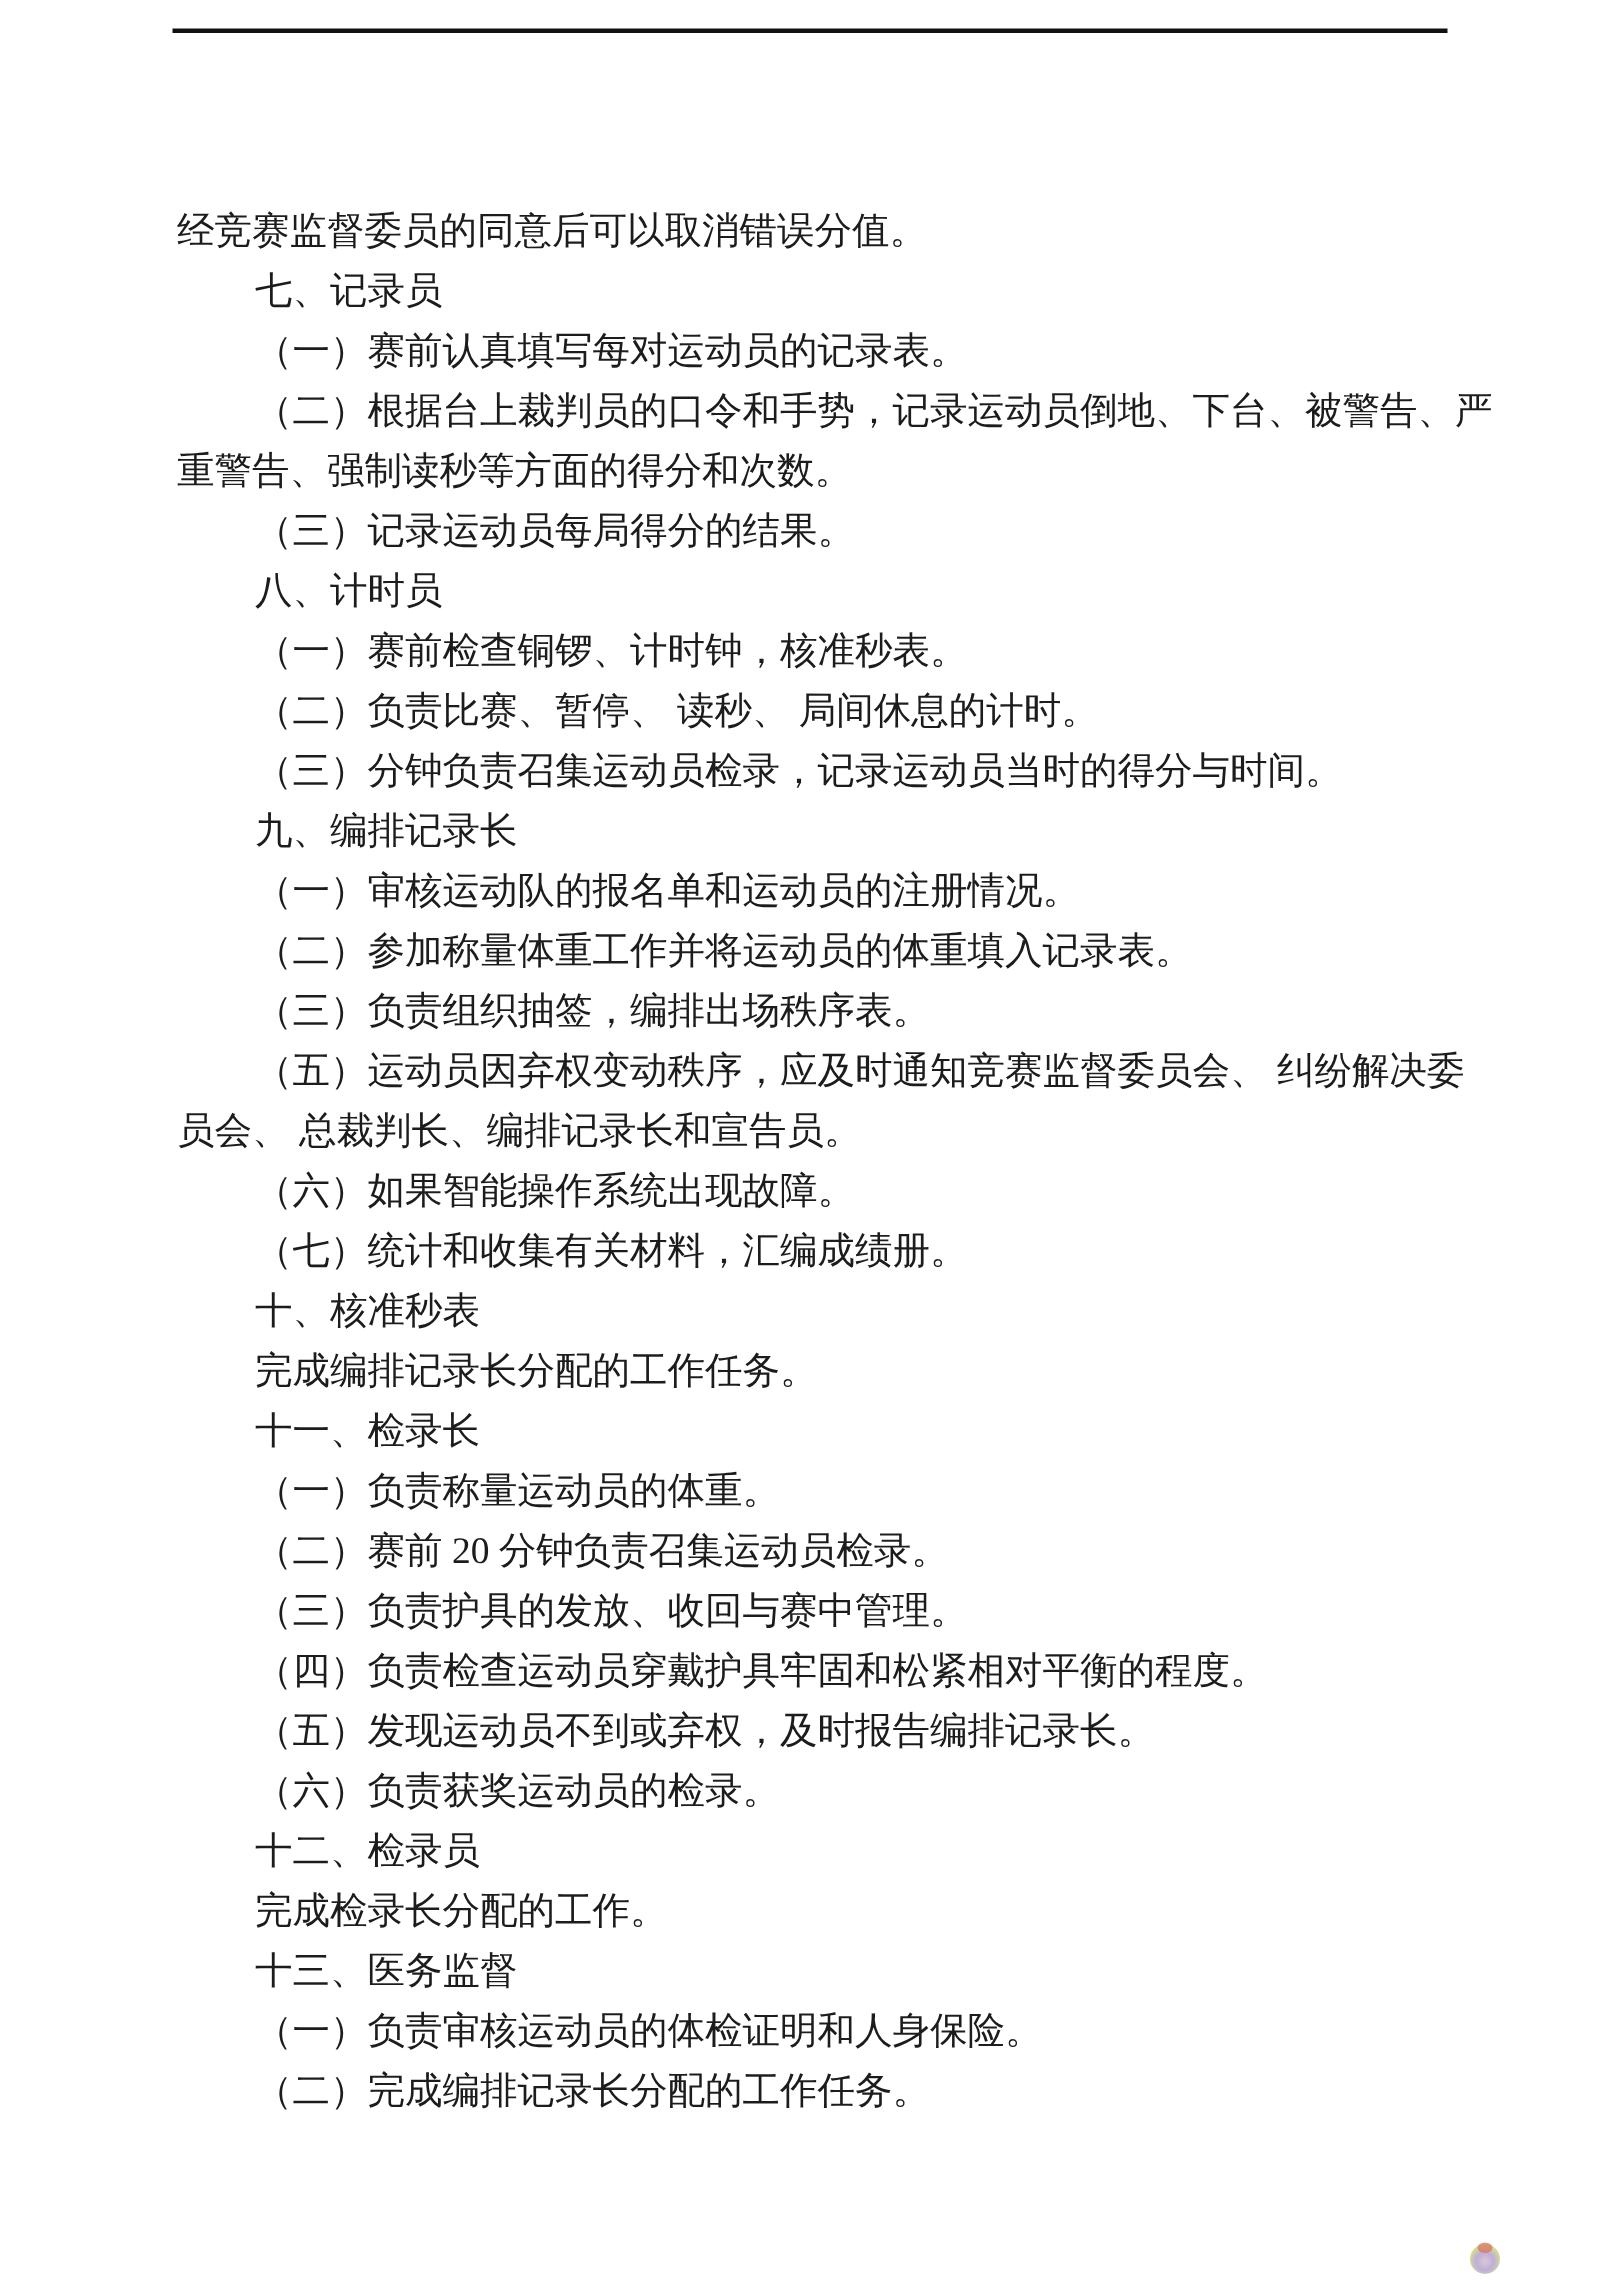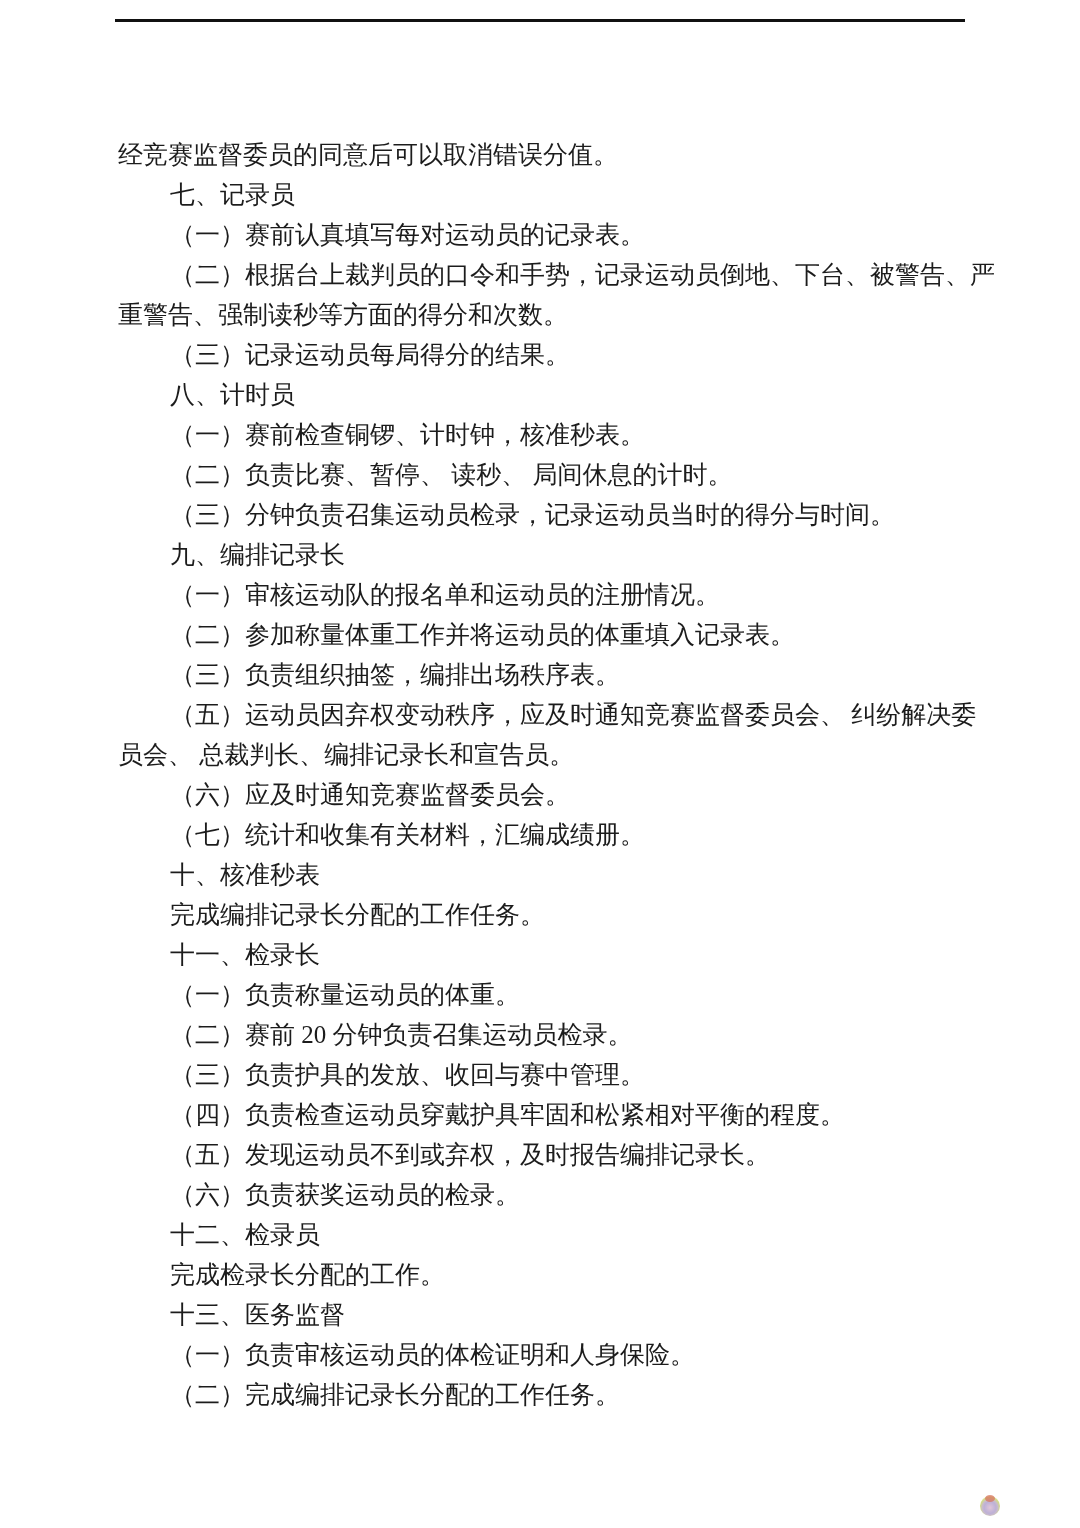--- a/index.html
+++ b/index.html
@@ -85,21 +85,21 @@
       <div class="line indent">八、计时员</div>
       <div class="line indent">（一）赛前检查铜锣、计时钟，核准秒表。</div>
       <div class="line indent">（二）负责比赛、暂停、 读秒、 局间休息的计时。</div>
       <div class="line indent">（三）分钟负责召集运动员检录，记录运动员当时的得分与时间。</div>
       <div class="line indent">九、编排记录长</div>
       <div class="line indent">（一）审核运动队的报名单和运动员的注册情况。</div>
       <div class="line indent">（二）参加称量体重工作并将运动员的体重填入记录表。</div>
       <div class="line indent">（三）负责组织抽签，编排出场秩序表。</div>
       <div class="line indent">（五）运动员因弃权变动秩序，应及时通知竞赛监督委员会、 纠纷解决委</div>
       <div class="line">员会、 总裁判长、编排记录长和宣告员。</div>
-      <div class="line indent">（六）应及时通知竞赛监督委员会。</div>
+      <div class="line indent">（六）如果智能操作系统出现故障。</div>
       <div class="line indent">（七）统计和收集有关材料，汇编成绩册。</div>
       <div class="line indent">十、核准秒表</div>
       <div class="line indent">完成编排记录长分配的工作任务。</div>
       <div class="line indent">十一、检录长</div>
       <div class="line indent">（一）负责称量运动员的体重。</div>
       <div class="line indent">（二）赛前 20 分钟负责召集运动员检录。</div>
       <div class="line indent">（三）负责护具的发放、收回与赛中管理。</div>
       <div class="line indent">（四）负责检查运动员穿戴护具牢固和松紧相对平衡的程度。</div>
       <div class="line indent">（五）发现运动员不到或弃权，及时报告编排记录长。</div>
       <div class="line indent">（六）负责获奖运动员的检录。</div>

